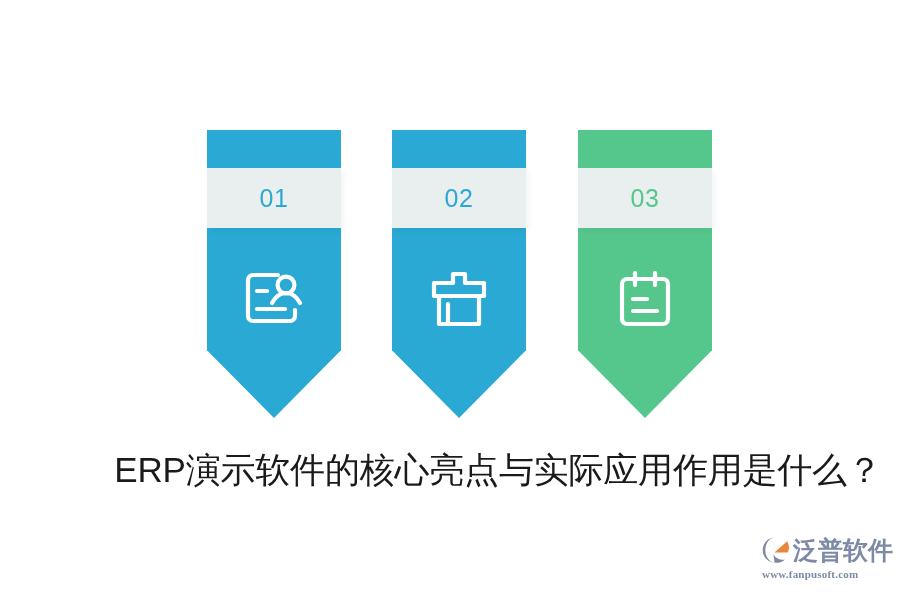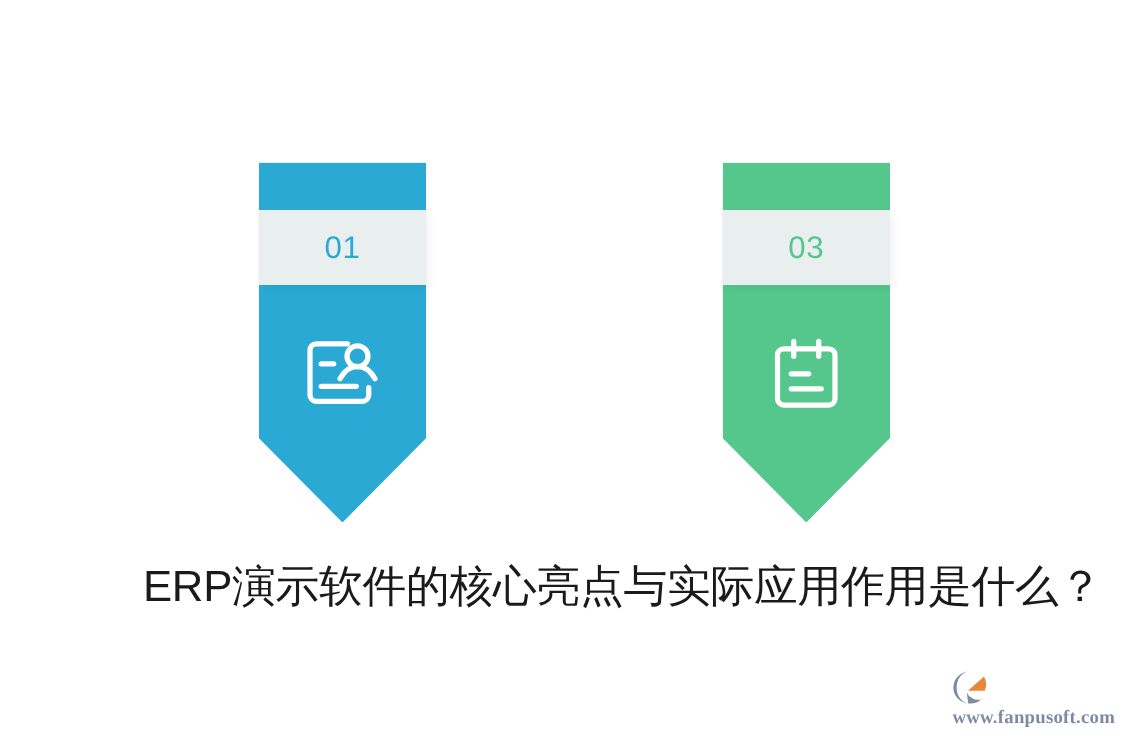--- a/index.html
+++ b/index.html
@@ -134,21 +134,21 @@
     color: #7d8aa6;
     font-family: "Liberation Sans", "DejaVu Sans", sans-serif;
     font-weight: 700;
     letter-spacing: 0px;
     white-space: nowrap;
   }
   .logo-url {
     position: absolute;
     left: 2px;
     top: 32px;
-    font-size: 15px;
+    font-size: 11px;
     line-height: 18px;
     color: #7d8aa6;
     font-family: "Liberation Serif", "DejaVu Serif", serif;
     font-weight: 700;
     letter-spacing: 0.2px;
     white-space: nowrap;
   }
 </style>
 </head>
 <body>
@@ -165,20 +165,32 @@
         <svg width="62" height="56" viewBox="0 0 62 56" fill="none" stroke="#ffffff" stroke-width="4.2" stroke-linecap="round" stroke-linejoin="round">
           <path d="M35 5 H10 a5 5 0 0 0 -5 5 V46 a5 5 0 0 0 5 5 H47 a5 5 0 0 0 5 -5 V40"></path>
           <line x1="14" y1="21" x2="24" y2="21"></line>
           <line x1="14" y1="39" x2="42" y2="39"></line>
           <circle cx="43" cy="15" r="8.4"></circle>
           <path d="M29 33 q5.5 -10 14 -10 q8.5 0 14 10"></path>
         </svg>
       </div>
     </div>
 
+    <div class="ribbon r2">
+      <div class="ribbon-body" id="body-1" style="background: rgb(41, 169, 212);"></div>
+      <div class="ribbon-band" style="background: rgb(233, 238, 239);"></div>
+      <div class="ribbon-number" id="num-1" style="color: rgb(41, 169, 212);">02</div>
+      <div class="ribbon-icon">
+        <svg width="58" height="58" viewBox="0 0 58 58" fill="none" stroke="#ffffff" stroke-width="4.2" stroke-linecap="round" stroke-linejoin="round">
+          <path d="M23 4 H35 V13 H54 V26 H4 V13 H23 Z"></path>
+          <path d="M9 26 V54 H49 V26"></path>
+          <path d="M18 54 V34"></path>
+        </svg>
+      </div>
+    </div>
 
     <div class="ribbon r3">
       <div class="ribbon-body" id="body-2" style="background: rgb(85, 198, 140);"></div>
       <div class="ribbon-band" style="background: rgb(233, 238, 239);"></div>
       <div class="ribbon-number" id="num-2" style="color: rgb(85, 198, 140);">03</div>
       <div class="ribbon-icon">
         <svg width="56" height="58" viewBox="0 0 56 58" fill="none" stroke="#ffffff" stroke-width="4.2" stroke-linecap="round" stroke-linejoin="round">
           <path d="M5 14 a5 5 0 0 1 5 -5 H46 a5 5 0 0 1 5 5 V49 a5 5 0 0 1 -5 5 H10 a5 5 0 0 1 -5 -5 Z"></path>
           <line x1="18" y1="3" x2="18" y2="15"></line>
           <line x1="38" y1="3" x2="38" y2="15"></line>
@@ -194,17 +206,18 @@
 
   <div class="logo">
     <div class="logo-row">
       <span class="logo-mark">
         <svg width="30" height="30" viewBox="0 0 30 30">
           <path d="M15.5 2.2 A12.8 12.8 0 0 0 15.5 27.8 A10.2 12.8 0 0 1 15.5 2.2 Z" fill="#7d8aa6"></path>
           <path d="M27.2 6.2 A12.4 12.4 0 0 1 27.8 17.6 L14.4 17.6 Z" fill="#e8863c"></path>
           <path d="M13.4 18.9 A9.6 9.6 0 0 0 25.0 24.4 A12.6 12.6 0 0 1 14.6 27.7 Z" fill="#7d8aa6"></path>
         </svg>
       </span>
+      <span class="logo-name" style="color: rgb(125, 138, 166);">泛普软件</span>
     </div>
     <div class="logo-url" style="color: rgb(125, 138, 166);">www.fanpusoft.com</div>
   </div>
 
 </div>
 
 </body></html>

